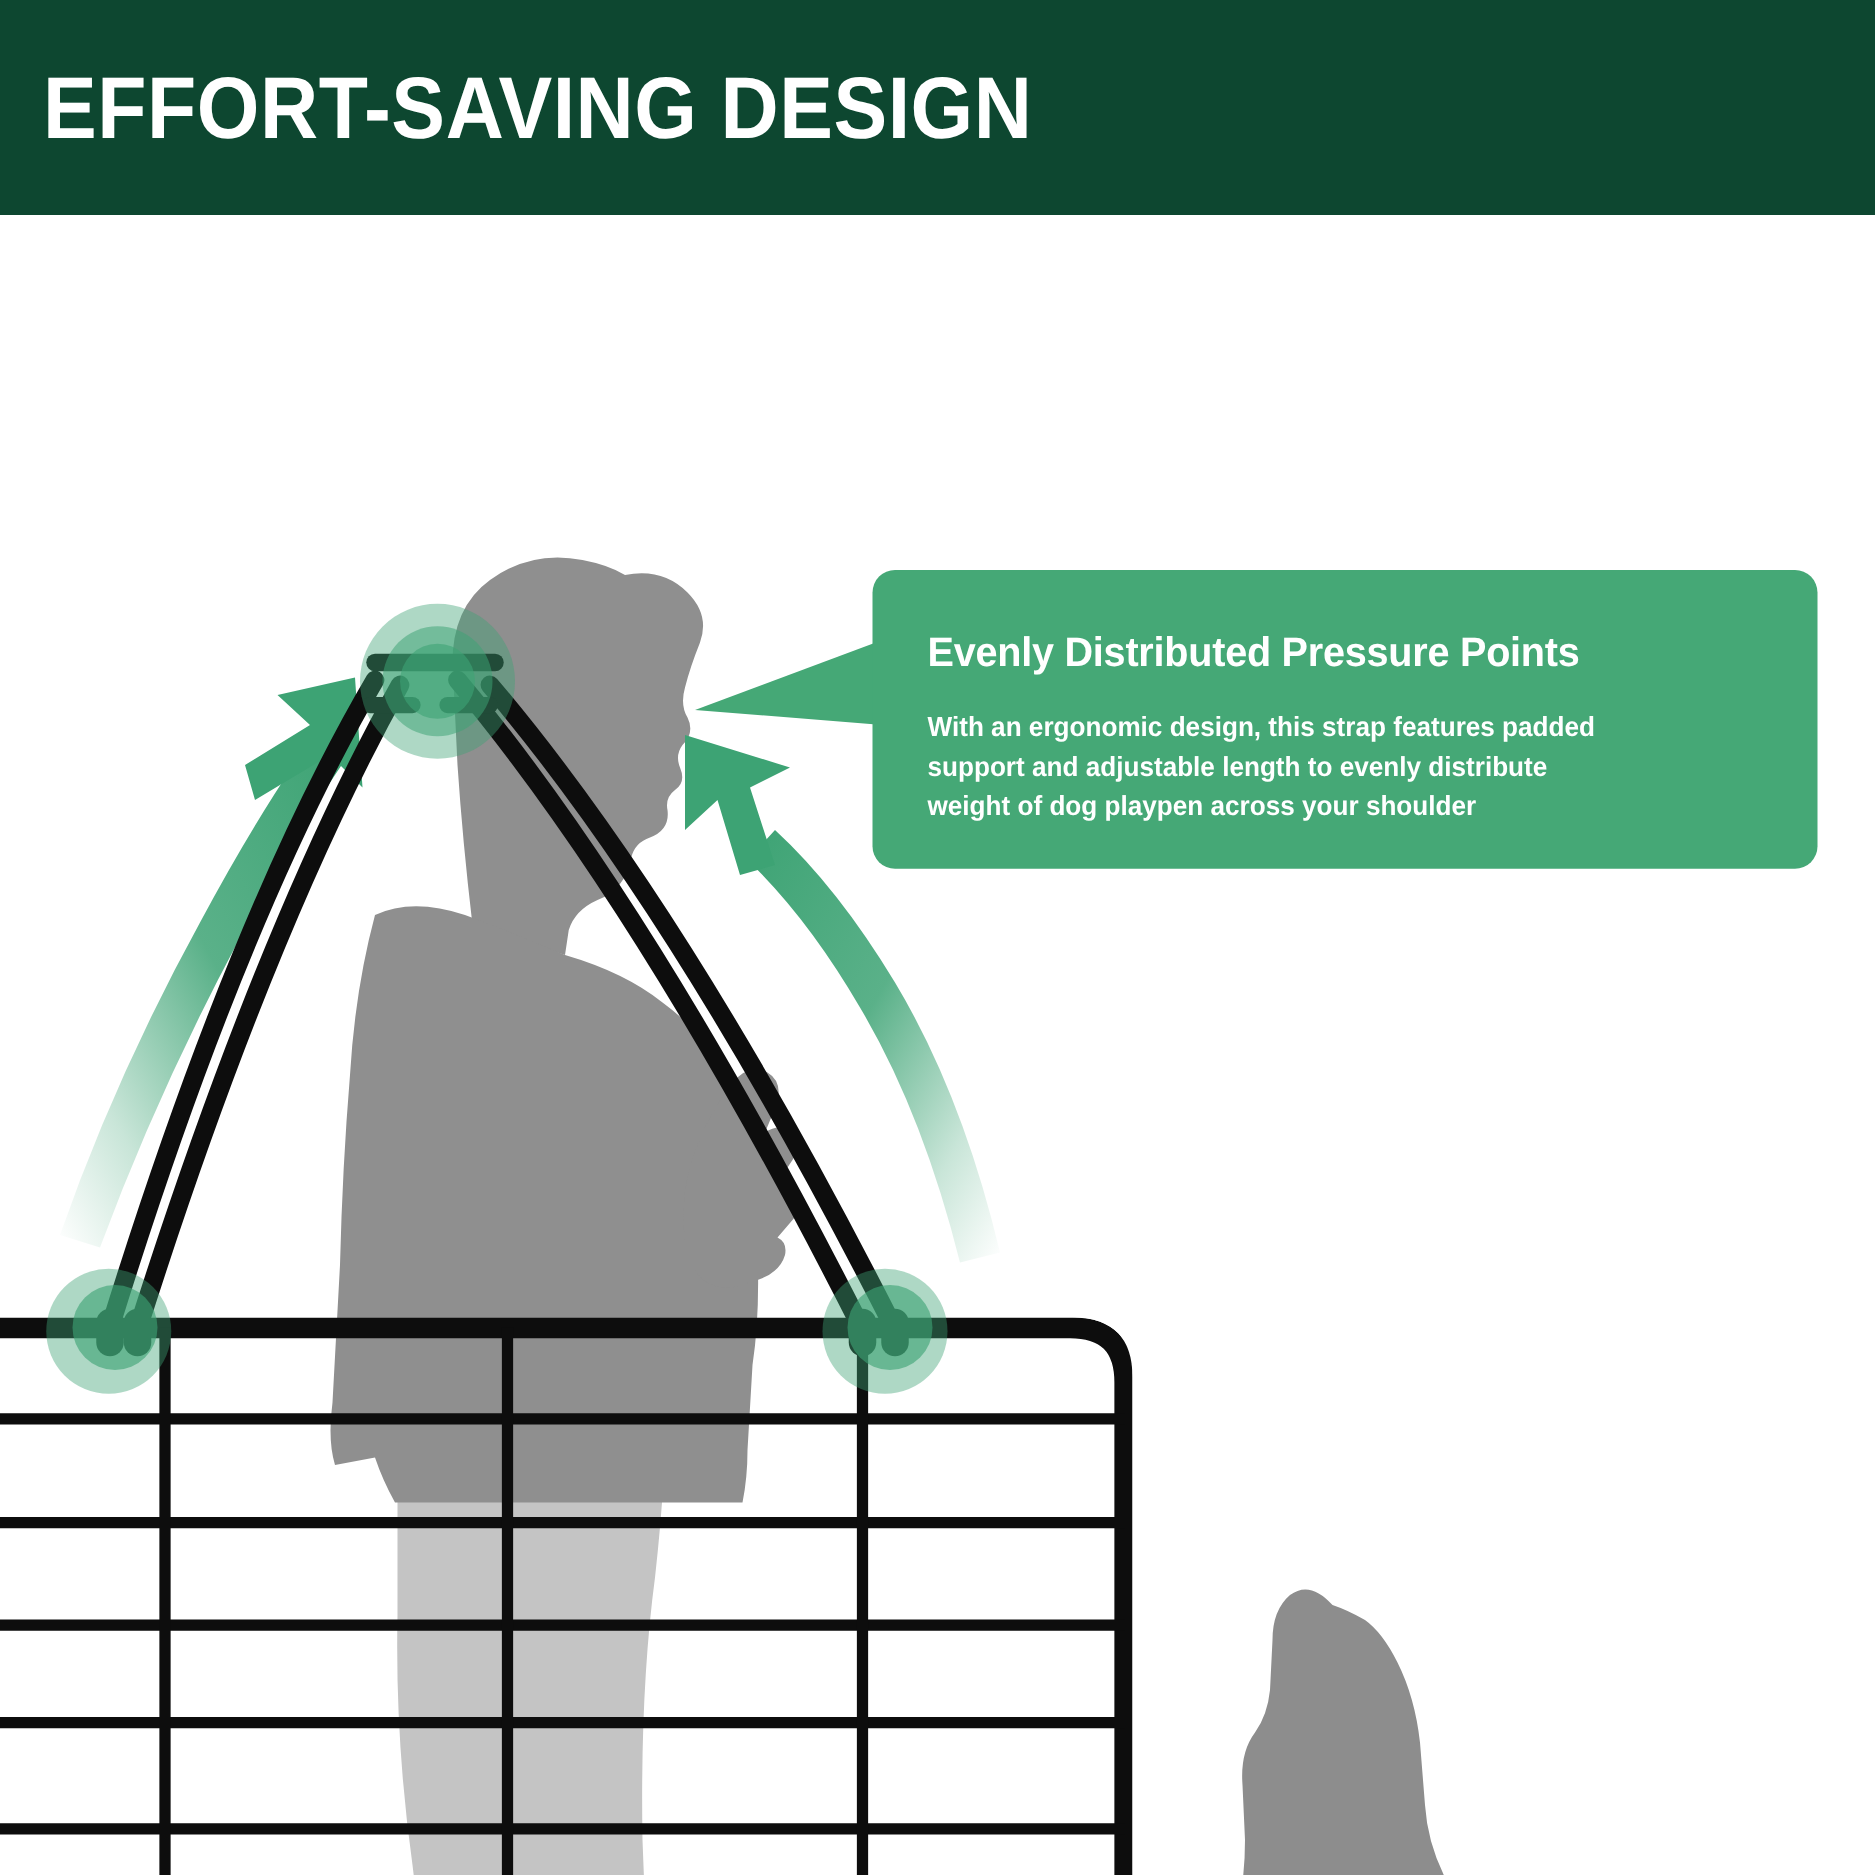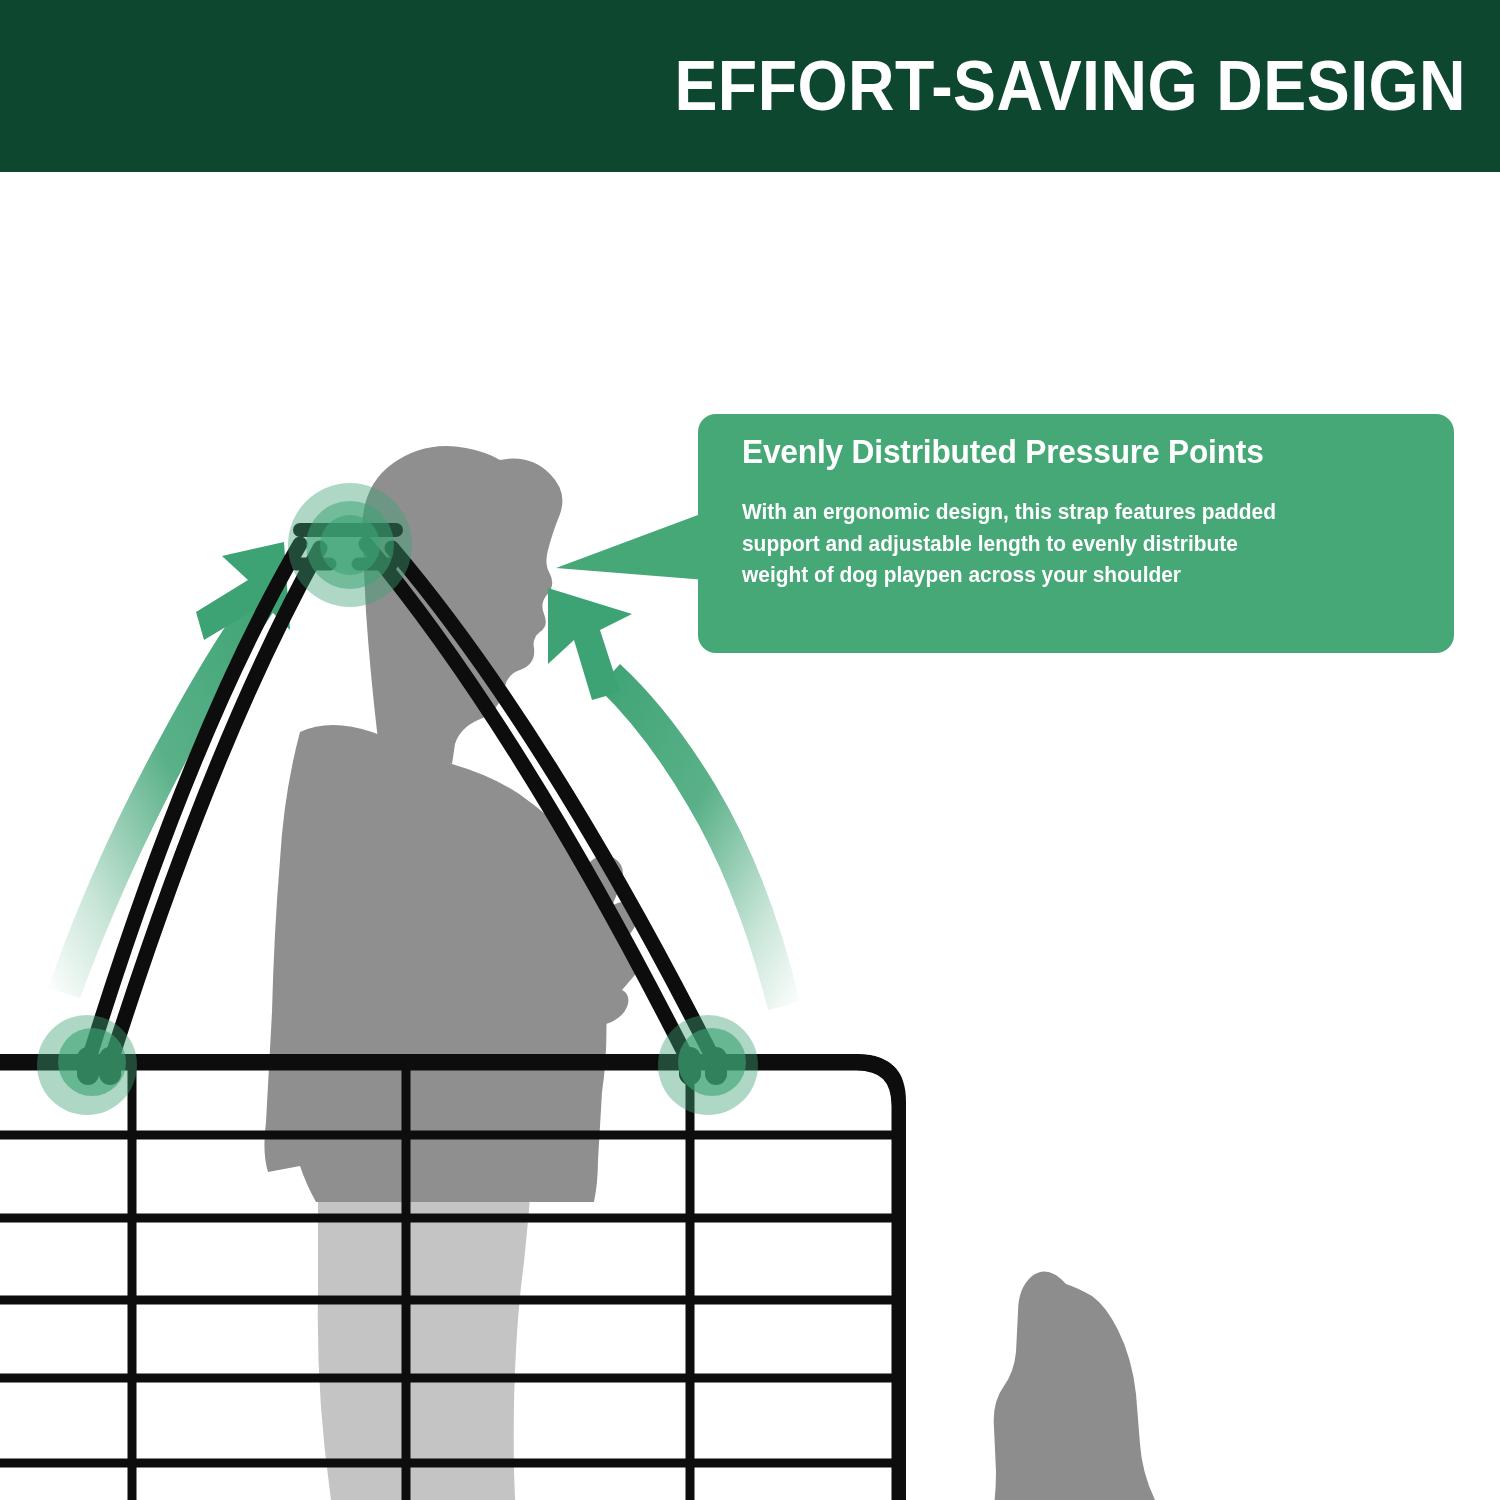--- a/index.html
+++ b/index.html
@@ -14,21 +14,21 @@
     width:1500px;height:1500px;
     background:#ffffff;
     overflow:hidden;
   }
 
   
   #header-banner{
     position:absolute;left:0;top:0;
     width:1500px;height:172px;
     background:#0d4730;
-    display:flex;align-items:center;justify-content:flex-end;
+    display:flex;align-items:center;justify-content:flex-start;
   }
   #header-title{
     color:#ffffff;
     font-family:"Liberation Sans", sans-serif;
     font-weight:bold;
     font-size:70px;
     letter-spacing:0.5px;
     transform:scaleX(0.92);
     transform-origin:center;
     white-space:nowrap;
@@ -38,26 +38,26 @@
   
   #illustration{
     position:absolute;left:0;top:172px;
     width:1500px;height:1328px;
   }
   #illustration svg{display:block;}
 
   
   #callout-box{
     position:absolute;
-    left:698px;top:414px;
+    left:698px;top:456px;
     width:756px;height:239px;
     background:#45a876;
     border-radius:18px;
     box-sizing:border-box;
-    padding:20px 44px 0 44px;
+    padding:48px 44px 0 44px;
   }
   #callout-tail{
     position:absolute;
     left:556px;top:508px;
     width:150px;height:72px;
     pointer-events:none;
   }
   #callout-heading{
     color:#ffffff;
     font-weight:bold;

